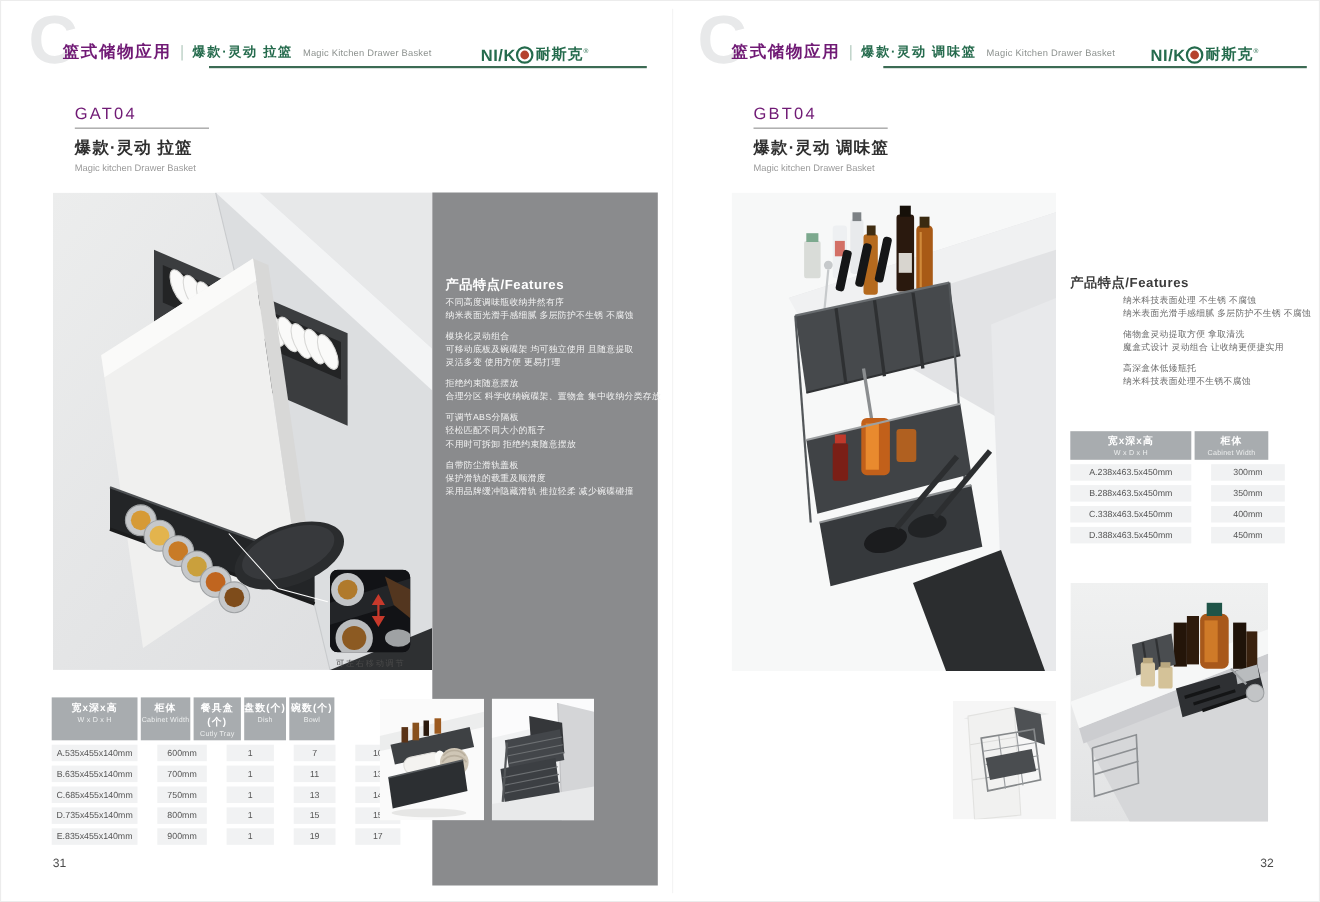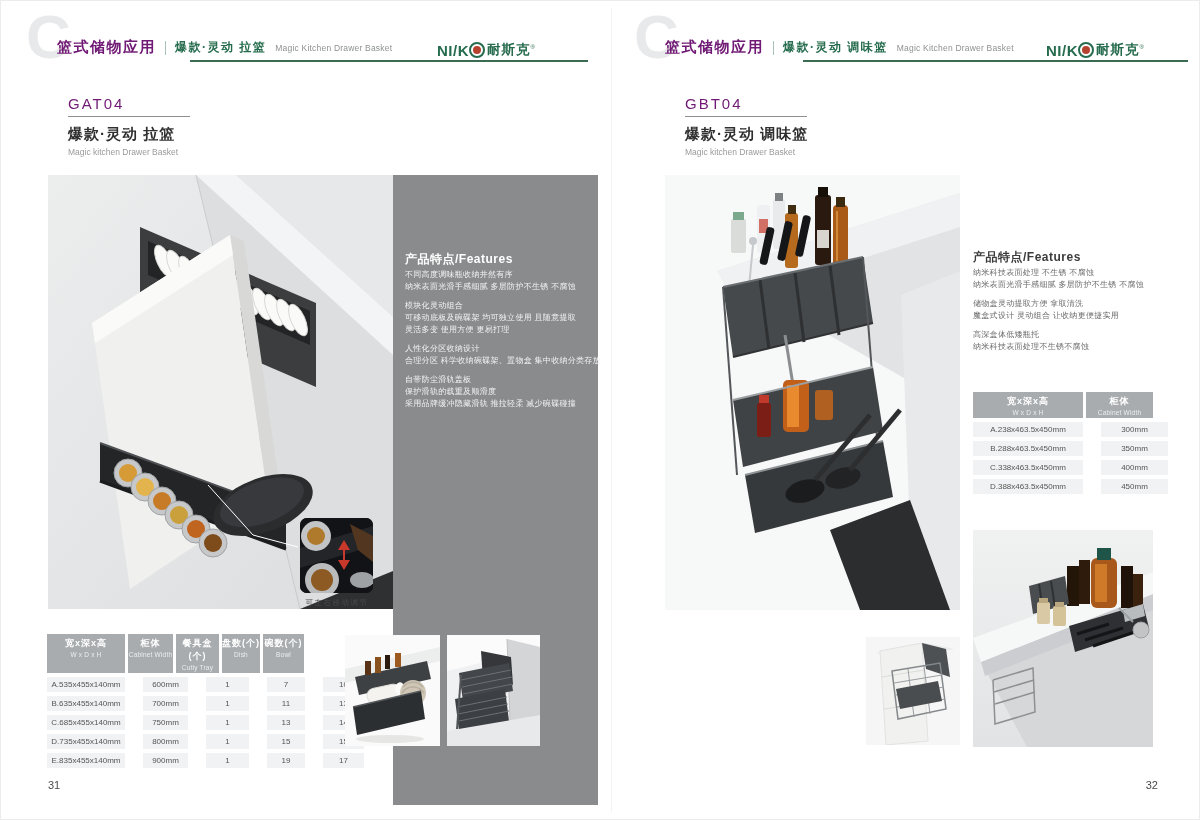--- a/index.html
+++ b/index.html
@@ -29,21 +29,21 @@
   .photo{position:absolute;overflow:hidden;}
   .photo svg{display:block;width:100%;height:100%;}
   
   .features{position:absolute;z-index:2;}
   .features .f-head{font-size:12px;font-weight:bold;letter-spacing:0.5px;margin-bottom:1px;}
   .features .f-group{margin-bottom:7px;}
   .features .f-line{font-size:8px;line-height:12px;letter-spacing:0.3px;white-space:nowrap;}
   .features.dark .f-head{color:#ffffff;}
   .features.dark .f-line{color:#f2f2f2;}
   .features.light .f-head{color:#3b3b3b;}
-  .features.light .f-line{color:#6b6b6b;}
+  .features.light .f-line{color:#6b6b6b;margin-left:48px;}
   .panel{position:absolute;background:#8a8b8d;z-index:1;}
   
   .tbl{position:absolute;z-index:3;}
   .tbl .trh{display:flex;}
   .tbl .trr{display:flex;margin-top:4px;gap:15px;}
   .tbl .cell{margin-right:3px;text-align:center;}
   .tbl .trh .cell{background:#a8acaf;color:#fff;padding:3px 0 2px 0;}
   .tbl .trh .cn{display:block;font-size:9px;font-weight:bold;letter-spacing:1px;}
   .tbl .trh .en{display:block;font-size:6.5px;color:#eceeee;margin-top:1px;letter-spacing:0.2px;}
   .tbl .trr .cell{background:#f1f2f3;color:#555;font-size:8px;line-height:15px;height:15px;}
@@ -168,22 +168,27 @@
     <div class="f-group">
       <div class="f-line">不同高度调味瓶收纳井然有序</div>
       <div class="f-line">纳米表面光滑手感细腻 多层防护不生锈 不腐蚀</div>
     </div>
     <div class="f-group">
       <div class="f-line">模块化灵动组合</div>
       <div class="f-line">可移动底板及碗碟架 均可独立使用 且随意提取</div>
       <div class="f-line">灵活多变 使用方便 更易打理</div>
     </div>
     <div class="f-group">
-      <div class="f-line">人性化分区收纳设计</div>
+      <div class="f-line">拒绝约束随意摆放</div>
       <div class="f-line">合理分区 科学收纳碗碟架、置物盒 集中收纳分类存放</div>
+    </div>
+    <div class="f-group">
+      <div class="f-line">可调节ABS分隔板</div>
+      <div class="f-line">轻松匹配不同大小的瓶子</div>
+      <div class="f-line">不用时可拆卸 拒绝约束随意摆放</div>
     </div>
     <div class="f-group">
       <div class="f-line">自带防尘滑轨盖板</div>
       <div class="f-line">保护滑轨的载重及顺滑度</div>
       <div class="f-line">采用品牌缓冲隐藏滑轨 推拉轻柔 减少碗碟碰撞</div>
     </div>
   </div>
 
   <div class="tbl lt" style="left:47px;top:634px;">
     <div class="trh">

